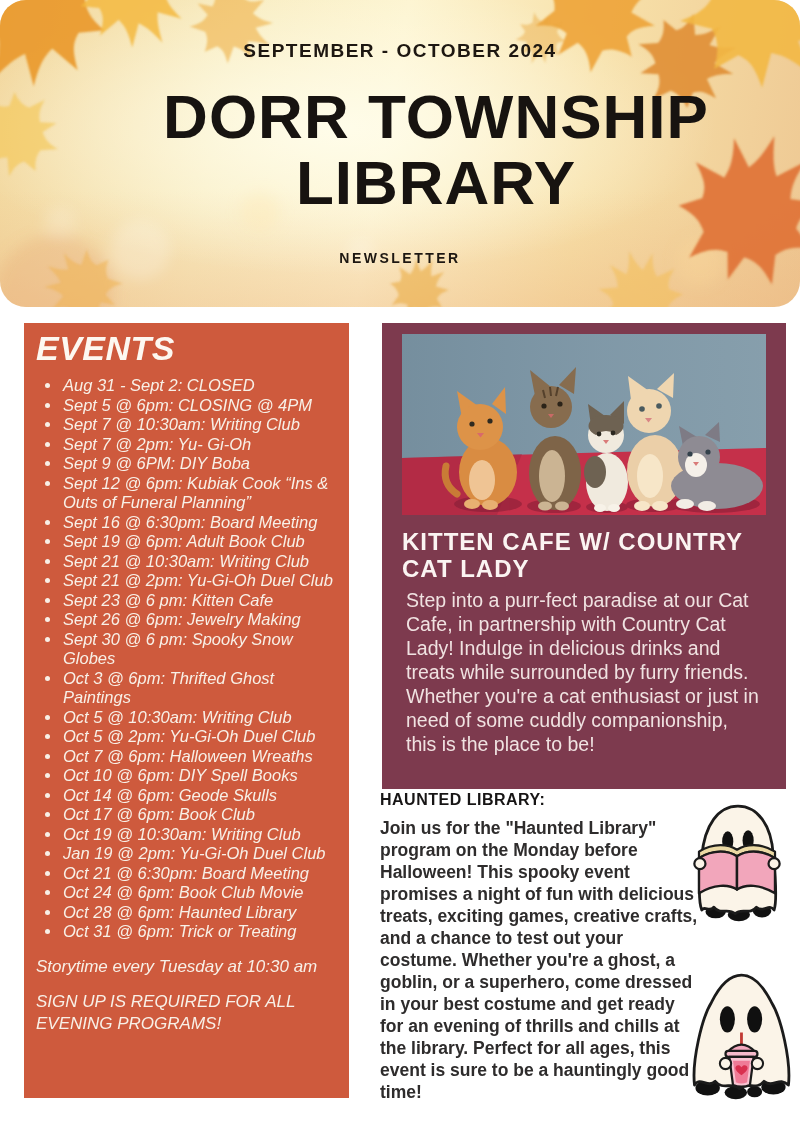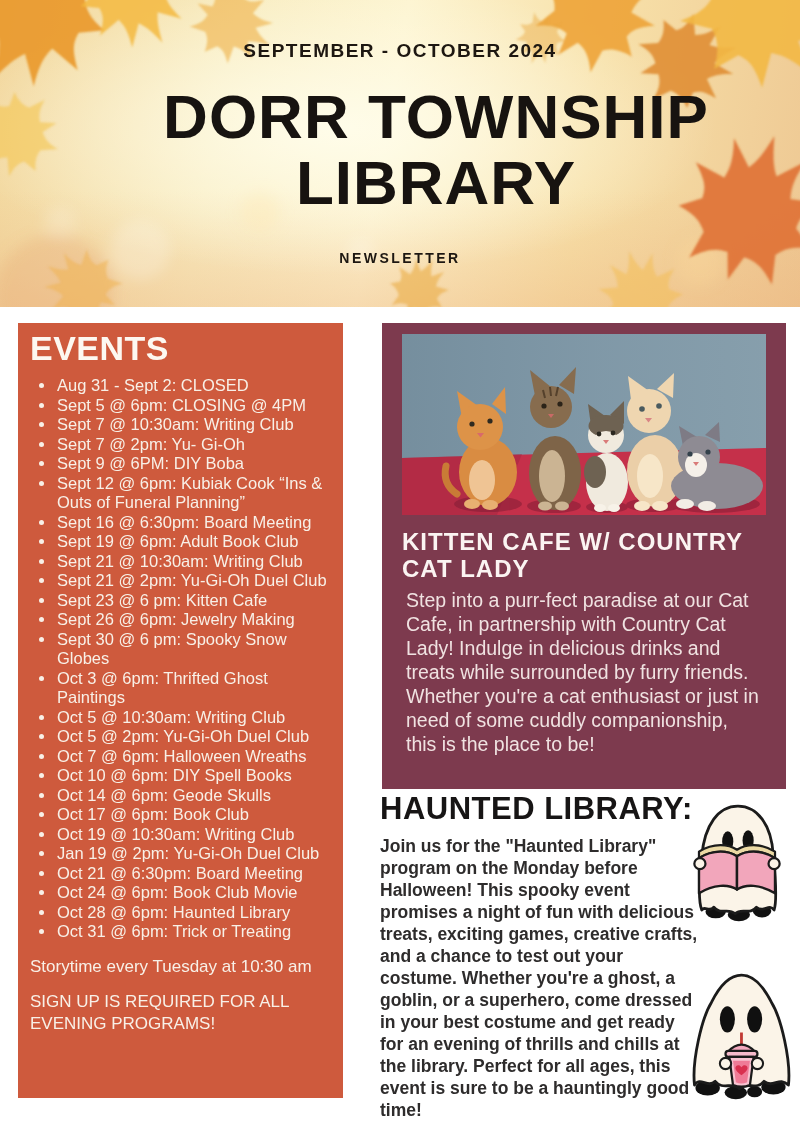--- a/index.html
+++ b/index.html
@@ -7,39 +7,40 @@
     width:800px;height:1131px;position:relative;background:#ffffff;
     font-family:"Liberation Sans", sans-serif;overflow:hidden;
   }
   
   .hero{
     position:absolute;left:0;top:0;width:800px;height:307px;overflow:hidden;
     background:
       radial-gradient(ellipse at 42% 42%, rgba(255,253,235,.95) 0%, rgba(255,247,205,0) 58%),
       linear-gradient(180deg, rgba(255,255,255,0) 62%, rgba(236,176,122,.38) 100%),
       linear-gradient(100deg,#f2d69c 0%,#f8ecc0 28%,#fdf4d0 48%,#f7e0a8 72%,#eec893 100%);
+    border-radius: 26px;
   }
   .hero svg{position:absolute;left:0;top:0;}
   .hero-issue{
     position:absolute;top:40px;left:0;width:100%;text-align:center;
     font-size:19px;font-weight:700;letter-spacing:1.5px;color:#1d1711;
   }
   .hero-title{
     position:absolute;top:84px;left:0;width:100%;text-align:center;
     font-size:62px;line-height:66px;font-weight:800;letter-spacing:1px;color:#171310;margin-left:36px;
   }
   .hero-sub{
     position:absolute;top:250px;left:0;width:100%;text-align:center;
     font-size:14px;font-weight:700;letter-spacing:2.5px;color:#1d1711;
   }
   
   .events{
-    position:absolute;left:18px;top:323px;width:325px;height:775px;
+    position:absolute;left:24px;top:323px;width:325px;height:775px;
     background:#CE5A3D;color:#F8F0E7;box-sizing:border-box;
-    padding:4px 12px 18px 12px;overflow:hidden;
+    padding:4px 12px 18px 12px;overflow:hidden;font-style:italic;
   }
   .events-title{
     margin:2px 0 8px 0;font-size:34px;font-weight:800;letter-spacing:.5px;color:#FDF8F1;
   }
   .evt-head{
     margin:0 0 2px 0;font-size:17px;font-weight:700;text-decoration:underline;color:#FDF8F1;
   }
   .evt-head.oct{margin-top:18px;}
   ul.evt-list{margin:0;padding:0 0 0 26px;list-style:disc;font-size:16.5px;line-height:19.5px;}
   ul.evt-list li{padding-left:1px;}
@@ -54,21 +55,21 @@
   .kitten-title{
     margin:13px 0 6px 0;font-size:24px;line-height:27px;font-weight:800;
     letter-spacing:1px;color:#FBF4F2;
   }
   .kitten-body{
     margin:4px;font-size:19.5px;line-height:24px;color:#F0E2E1;font-weight:400;
   }
   
   .haunted{position:absolute;left:380px;top:791px;width:418px;height:335px;color:#242222;}
   .haunted-title{
-    margin:0 0 8px 0;font-size:31px;font-weight:800;letter-spacing:.5px;color:#171515;
+    margin:0 0 8px 0;font-size:16px;font-weight:800;letter-spacing:.5px;color:#171515;
   }
   .haunted-body{
     margin:0;width:318px;font-size:17.5px;line-height:22px;font-weight:700;color:#2E2C2C;
   }
   .ghost1{position:absolute;right:10px;top:4px;width:102px;height:128px;}
   .ghost2{position:absolute;right:3px;top:172px;width:108px;height:139px;}
 </style>
 </head>
 <body>
 

